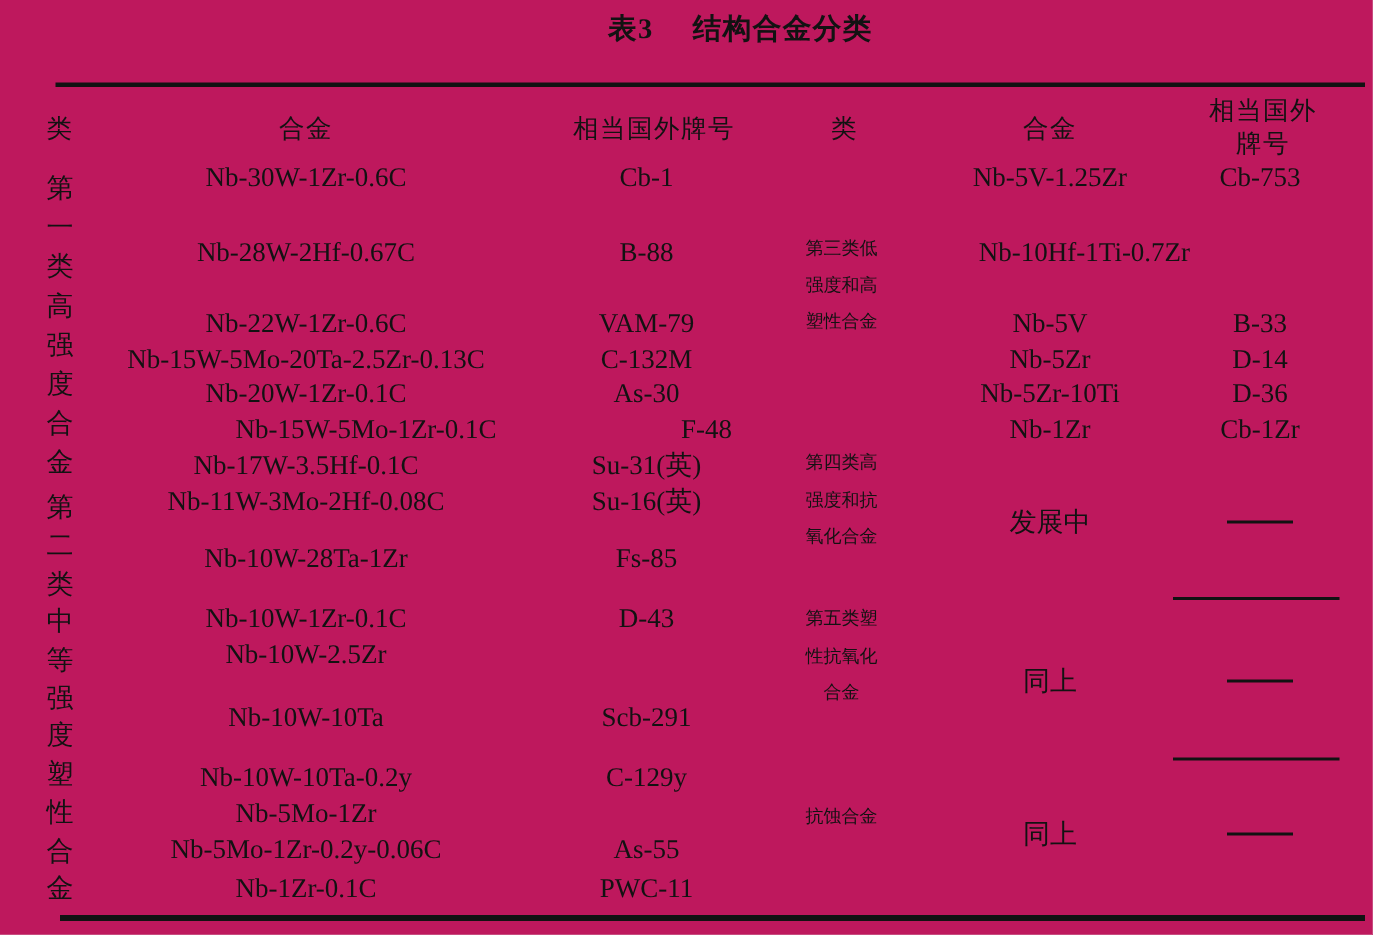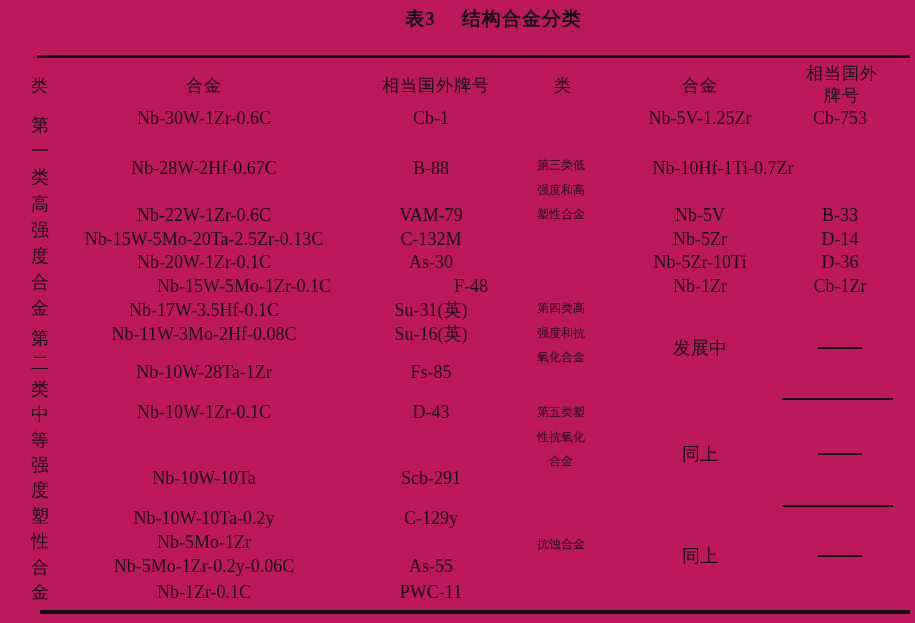--- a/index.html
+++ b/index.html
@@ -132,20 +132,21 @@
       </div>
       <div class="trow" style="top: 360px;">
         <span class="cell c-alloy-l">Nb-10W-28Ta-1Zr</span>
         <span class="cell c-foreign-l">Fs-85</span>
       </div>
       <div class="trow" style="top: 400px;">
         <span class="cell c-alloy-l">Nb-10W-1Zr-0.1C</span>
         <span class="cell c-foreign-l">D-43</span>
       </div>
       <div class="trow" style="top: 424px;">
+        <span class="cell c-alloy-l">Nb-10W-2.5Zr</span>
       </div>
       <div class="trow" style="top: 466px;">
         <span class="cell c-alloy-l">Nb-10W-10Ta</span>
         <span class="cell c-foreign-l">Scb-291</span>
       </div>
       <div class="trow" style="top: 506px;">
         <span class="cell c-alloy-l">Nb-10W-10Ta-0.2y</span>
         <span class="cell c-foreign-l">C-129y</span>
       </div>
       <div class="trow" style="top: 530px;">

